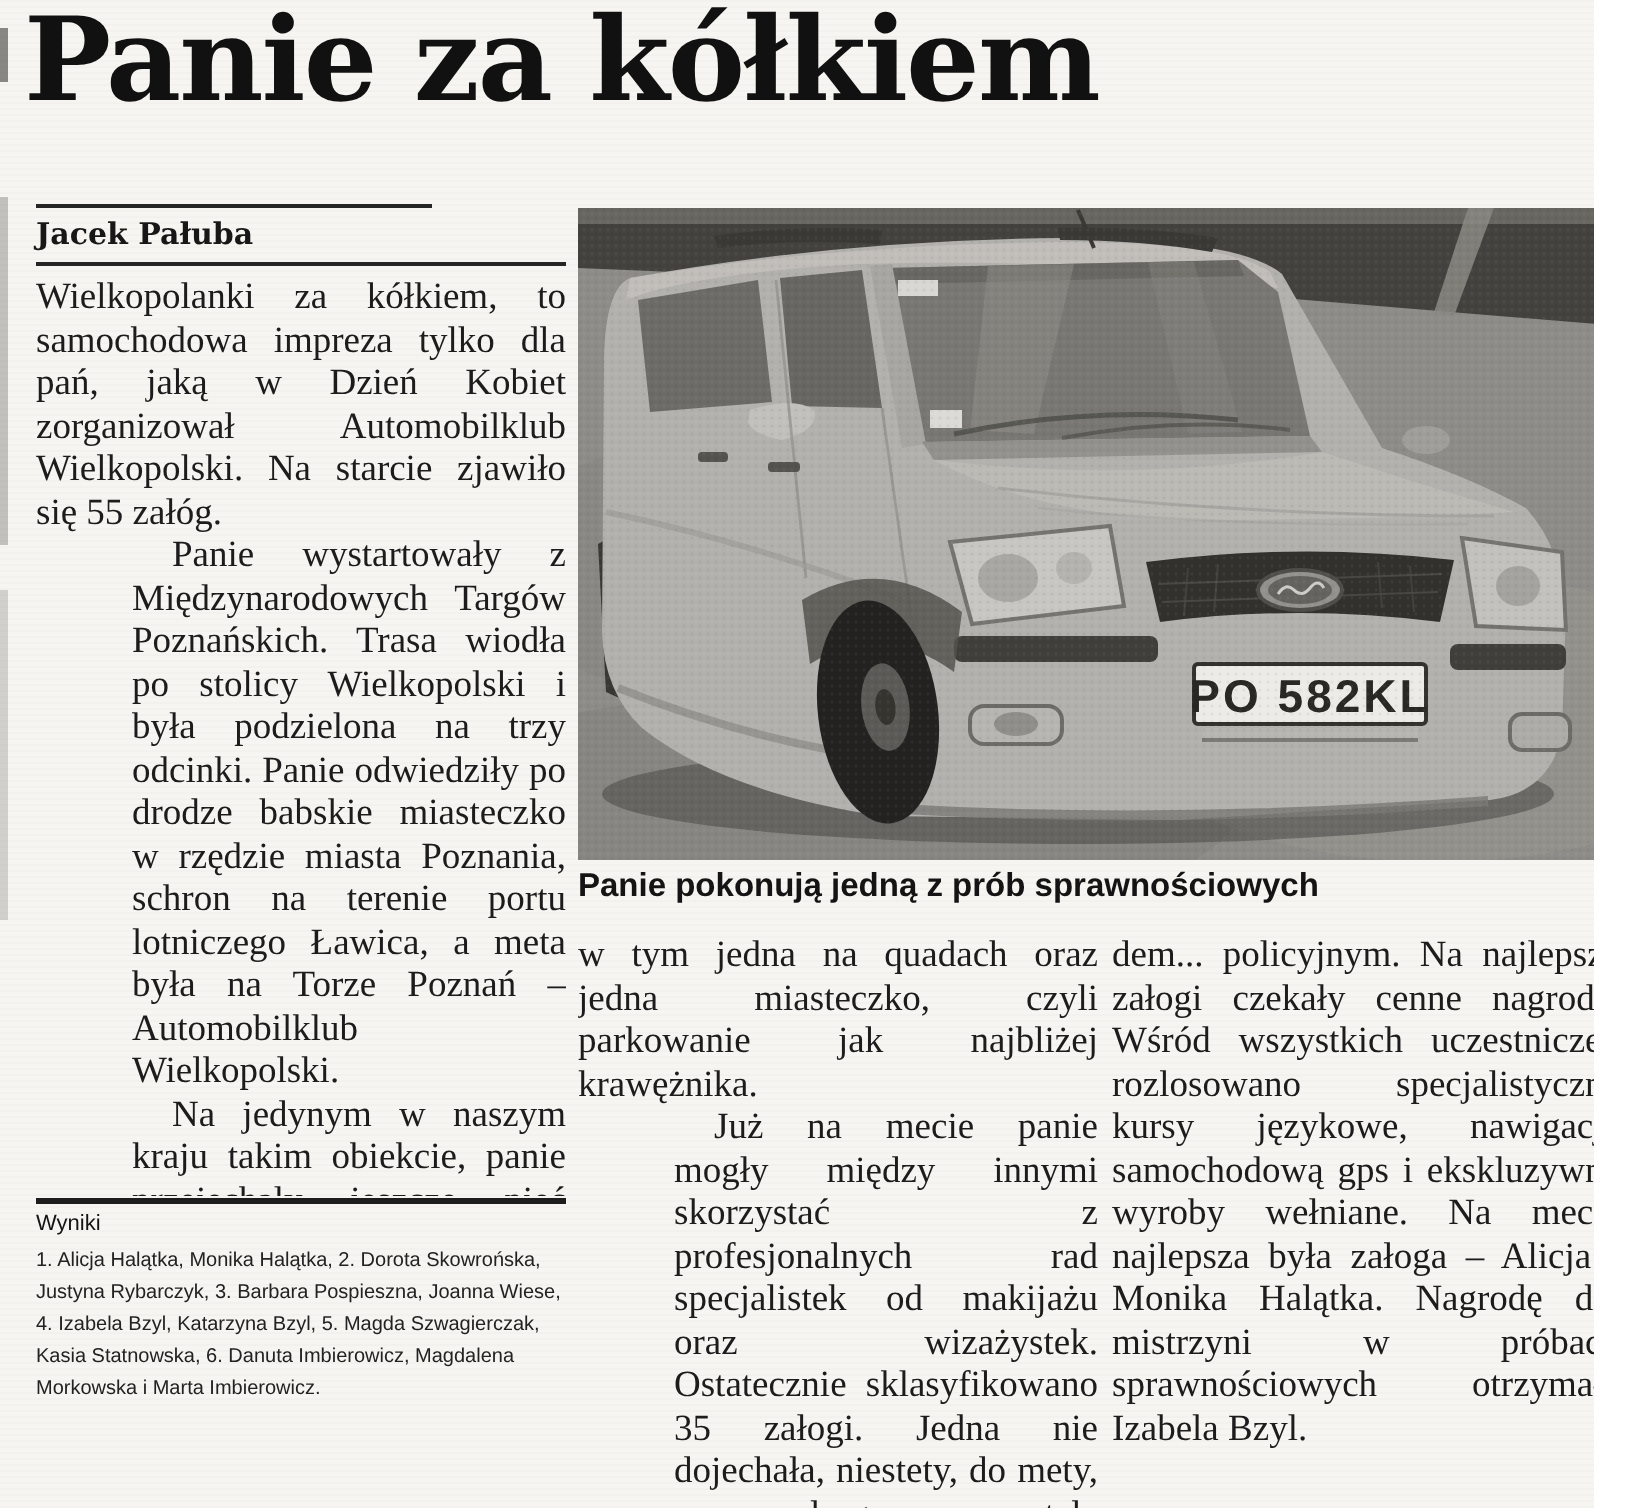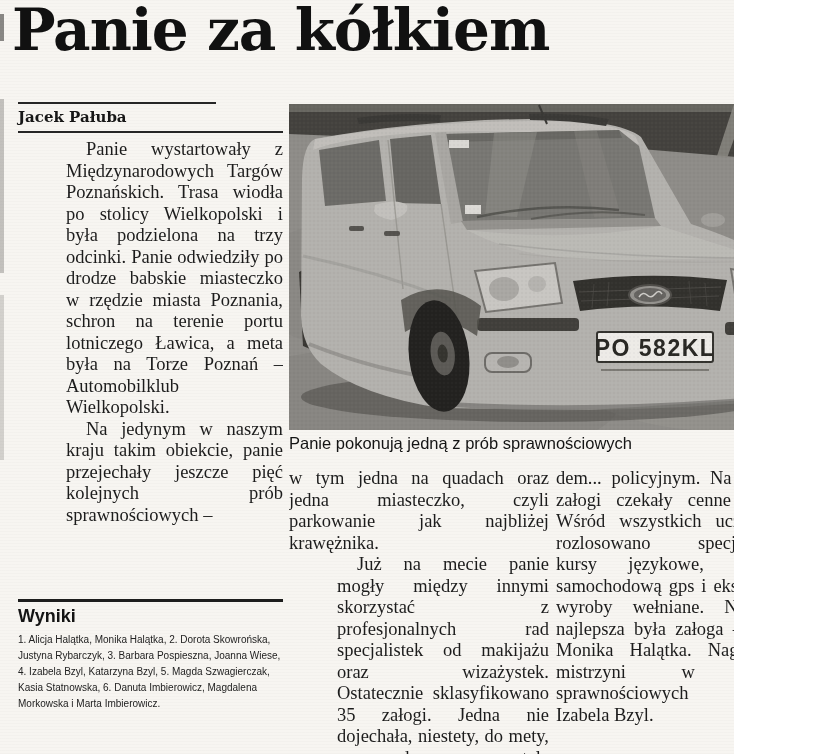--- a/index.html
+++ b/index.html
@@ -1,17 +1,17 @@
 <!DOCTYPE html>
 <html lang="pl"><head>
 <meta charset="utf-8">
 <style>
   html,body{margin:0;padding:0;}
   .page{
-    position:relative; width:734px; height:754px; overflow:hidden;
+    position:relative; width:797px; height:754px; overflow:hidden;
     background:#f7f5f1;
     background-image:repeating-linear-gradient(0deg, rgba(0,0,0,0.015) 0 1px, transparent 1px 3px);
     font-family:"Liberation Serif", serif; color:#1a1a1a;
   }
   .abs{position:absolute;}
   .headline{
     left:12px; top:-4px; width:780px;
     font-family:"DejaVu Serif", serif; font-weight:700;
     font-size:58px; line-height:68px; letter-spacing:-1px; color:#111;
     white-space:nowrap;
@@ -28,35 +28,35 @@
     overflow:hidden;
   }
   .bodycol p{margin:0; hyphens:auto;}
   .bodycol p.indent{text-indent:20px;margin-left:48px;}
   .col-left{left:18px; top:139px; width:265px; height:459px;}
   .col-mid{left:289px; top:468px; width:260px; height:287px;}
   .col-right{left:556px; top:468px; width:254px; height:287px;}
 
   .wyniki{left:18px; top:599px; width:265px; font-family:"Liberation Sans", sans-serif;}
   .wyniki .rule{height:2.5px; background:#1d1d1d;}
-  .wyniki-heading{font-weight:700; font-size:18px; padding:4px 0 5px 0; color:#141414;}
+  .wyniki-heading{font-weight:400; font-size:11px; padding:4px 0 5px 0; color:#141414;}
   .wyniki-entries{font-size:10px; line-height:16px; color:#222;}
 
   .photo-wrap{left:289px; top:104px; width:509px; height:326px; background:#8e8c88;}
   .photo-wrap svg{display:block;}
   .credit-strip{left:799px; top:104px; width:17px; height:326px;}
   .credit-text{
     position:absolute; bottom:0; left:2px;
     writing-mode:vertical-rl; transform:rotate(180deg);
     font-family:"Liberation Sans", sans-serif; font-size:9.5px; letter-spacing:1.3px;
     color:#2b2b2b; white-space:nowrap;
   }
   .caption{
     left:289px; top:434px; width:522px;
-    font-family:"Liberation Sans", sans-serif; font-weight:400; font-size:16.5px; color:#141414;
+    font-family:"Liberation Sans", sans-serif; font-weight:700; font-size:16.5px; color:#141414;
   }
   .scan-edge{
     left:0; top:14px; width:4px; height:446px; opacity:.55;
     background:linear-gradient(#2e2d2b 0 6%, transparent 6% 19%,
       rgba(73,71,68,.55) 19% 58%, transparent 58% 63%, rgba(99,97,93,.45) 63% 100%);
   }
 </style>
 </head>
 <body>
 
@@ -66,20 +66,21 @@
 
   <div class="abs headline">Panie za kółkiem</div>
 
   <div class="abs byline-block">
     <div class="rule rule-byline-top"></div>
     <div class="byline-name">Jacek Pałuba</div>
     <div class="rule"></div>
   </div>
 
   <div class="abs bodycol col-left">
+    <p>Wielkopolanki za kółkiem, to samochodowa impreza tylko dla pań, jaką w Dzień Kobiet zorganizował Automobilklub Wielkopolski. Na starcie zjawiło się 55 załóg.</p>
     <p class="indent">Panie wystartowały z Międzynarodowych Targów Poznańskich. Trasa wiodła po stolicy Wielkopolski i była podzielona na trzy odcinki. Panie odwiedziły po drodze babskie miasteczko w rzędzie miasta Poznania, schron na terenie portu lotniczego Ławica, a meta była na Torze Poznań – Automobilklub Wielkopolski.</p>
     <p class="indent">Na jedynym w naszym kraju takim obiekcie, panie przejechały jeszcze pięć kolejnych prób sprawnościowych –</p>
   </div>
 
   <div class="abs wyniki">
     <div class="rule"></div>
     <div class="wyniki-heading">Wyniki</div>
     <div class="wyniki-entries">1. Alicja Halątka, Monika Halątka, 2. Dorota Skowrońska, Justyna Rybarczyk, 3. Barbara Pospieszna, Joanna Wiese, 4. Izabela Bzyl, Katarzyna Bzyl, 5. Magda Szwagierczak, Kasia Statnowska, 6. Danuta Imbierowicz, Magdalena Morkowska i Marta Imbierowicz.</div>
   </div>
 

